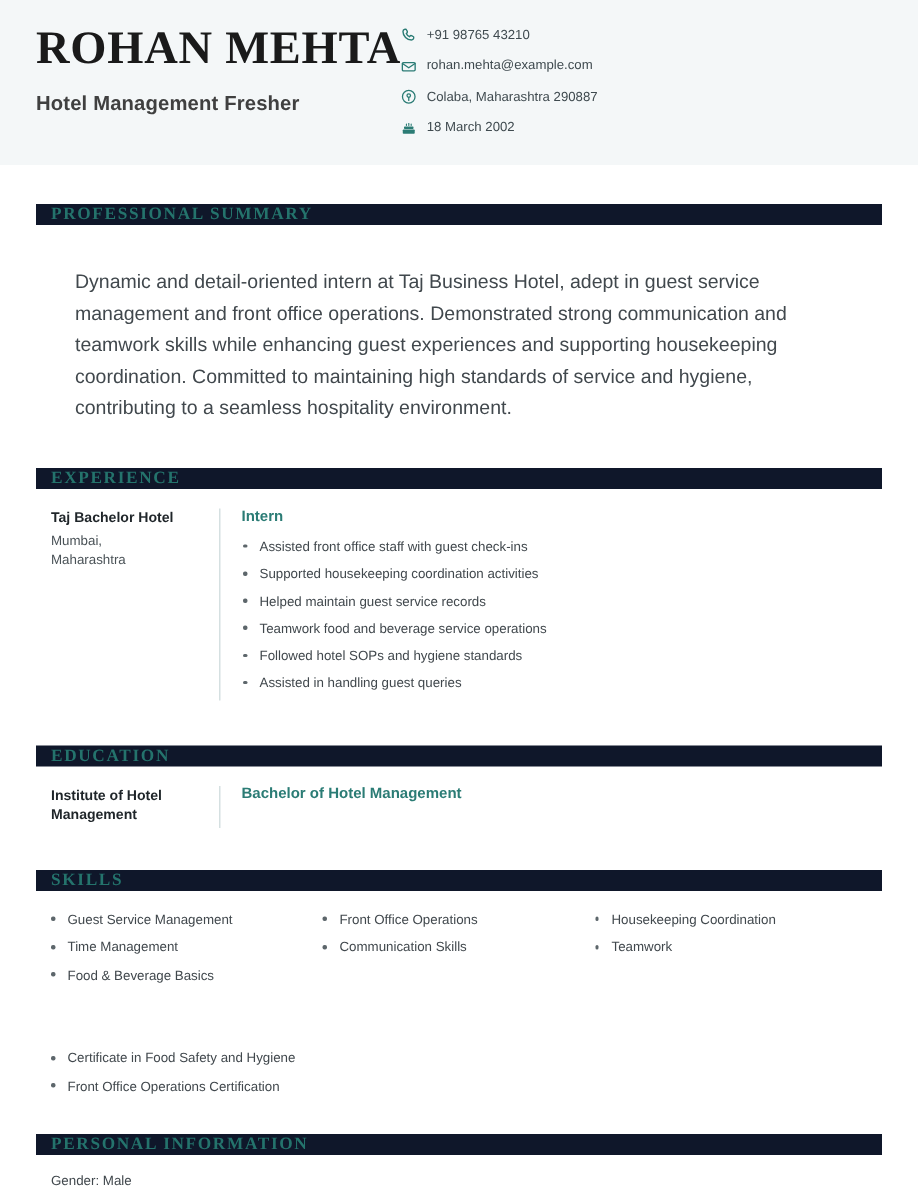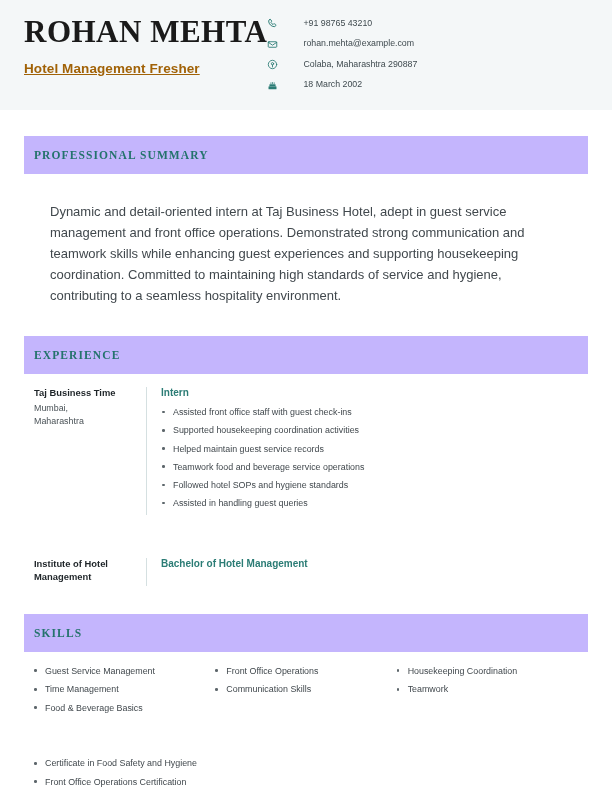--- a/index.html
+++ b/index.html
@@ -33,56 +33,54 @@
     font-size: 31px;
     font-weight: 700;
     letter-spacing: 0.5px;
     color: #1a1a1a;
     margin: 0 0 12px 0;
     line-height: 1.05;
   }
   .job-title {
     font-size: 13.5px;
     font-weight: 700;
-    color: #a16207;
+    color: #404040;
     letter-spacing: 0.1px;
     margin: 0;
-    text-decoration: underline;
   }
   .contact-list {
     margin: 4px 0 0 0;
     padding: 0;
     list-style: none;
   }
   .contact-item {
     display: flex;
     align-items: center;
     font-size: 8.8px;
     color: #3f4a4f;
     margin-bottom: 9.5px;
     line-height: 1.1;
-    gap: 19px;
   }
   .contact-icon {
     width: 11px;
     height: 11px;
     margin-right: 6px;
     flex: 0 0 11px;
     display: inline-flex;
     align-items: center;
     justify-content: center;
     color: #2b7c75;
   }
   .contact-icon svg { display: block; }
 
   
   .section { padding: 0 24px; }
   .band {
-    background: #c4b5fd;
-    height: 38px;
+    background: #0f172a;
+    height: 14px;
     display: flex;
     align-items: center;
     padding-left: 10px;
     box-sizing: border-box;
   }
   .band-title {
     font-family: "Liberation Serif", "DejaVu Serif", serif;
     font-size: 11.5px;
     font-weight: 700;
     letter-spacing: 1.1px;
@@ -304,41 +302,44 @@
     </div>
   </div>
 
   <div class="section sp-exp">
     <div class="band">
       <span class="band-title">EXPERIENCE</span>
     </div>
     <div class="section-body">
       <div class="entry">
         <div class="entry-left">
-          <p class="entry-org">Taj Business Time</p>
+          <p class="entry-org">Taj Bachelor Hotel</p>
           <p class="entry-loc" style="white-space: pre-line;">Mumbai,
 Maharashtra</p>
         </div>
         <div class="entry-divider"></div>
         <div class="entry-right">
           <p class="entry-role">Intern</p>
           <ul class="bullets">
             <li>Assisted front office staff with guest check-ins</li>
             <li>Supported housekeeping coordination activities</li>
             <li>Helped maintain guest service records</li>
             <li>Teamwork food and beverage service operations</li>
             <li>Followed hotel SOPs and hygiene standards</li>
             <li>Assisted in handling guest queries</li>
           </ul>
         </div>
       </div>
     </div>
   </div>
 
   <div class="section sp-edu">
+    <div class="band">
+      <span class="band-title">EDUCATION</span>
+    </div>
     <div class="section-body">
       <div class="entry">
         <div class="entry-left">
           <p class="entry-org">Institute of Hotel Management</p>
         </div>
         <div class="entry-divider"></div>
         <div class="entry-right">
           <p class="entry-role">Bachelor of Hotel Management</p>
         </div>
       </div>

